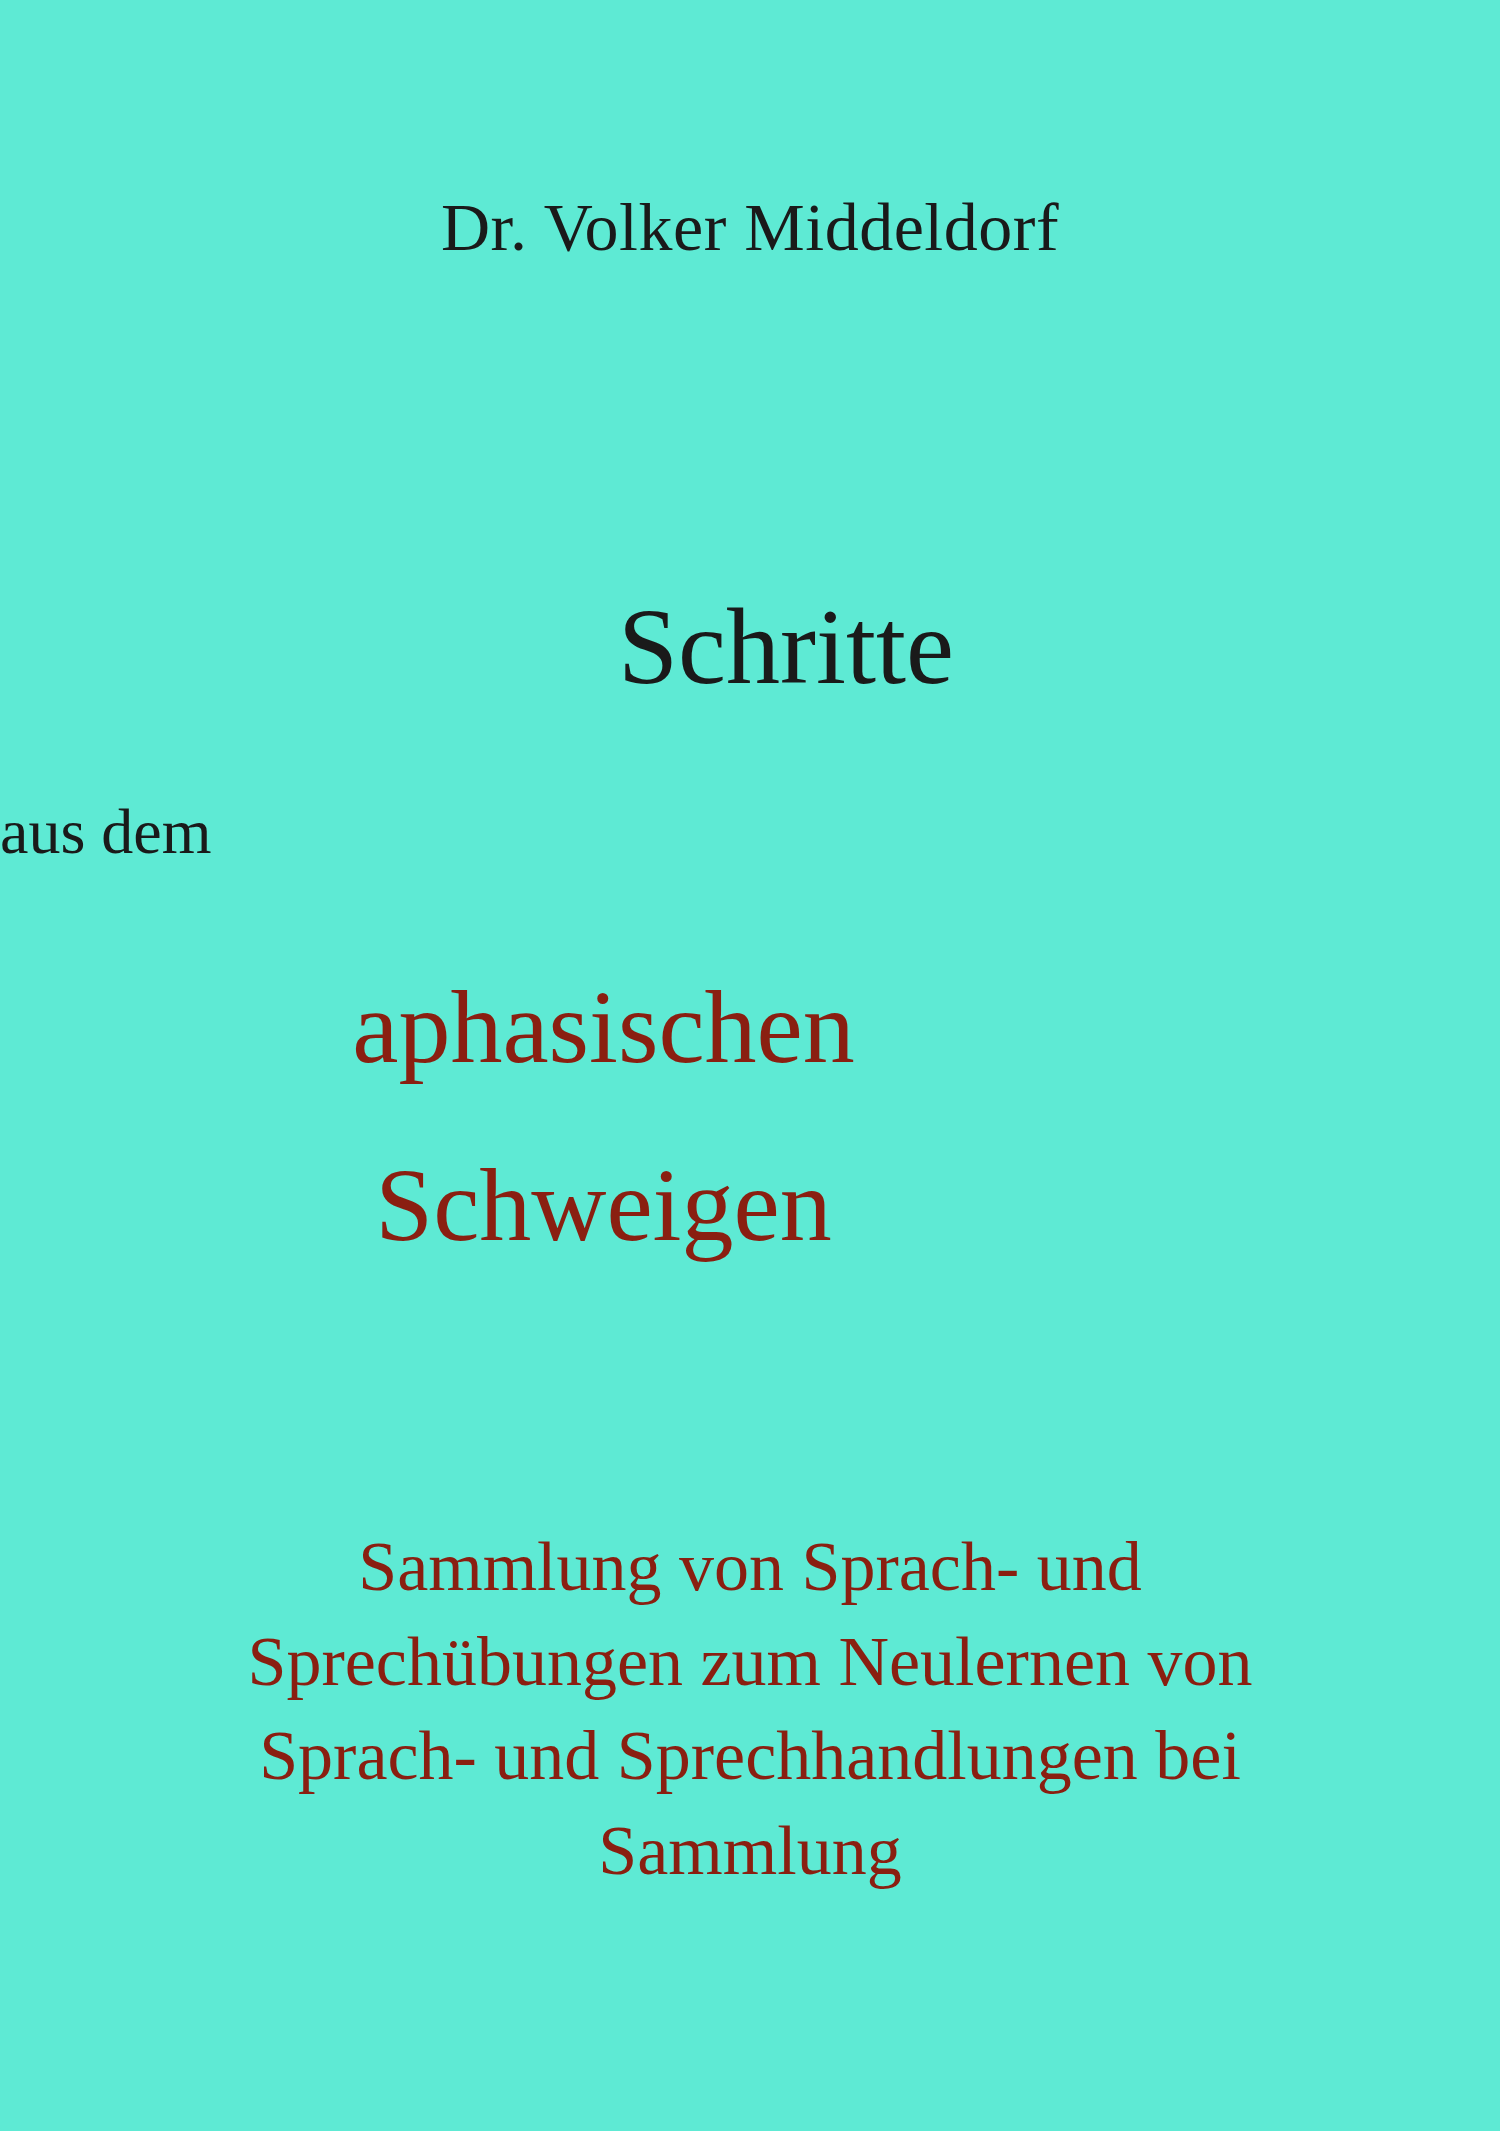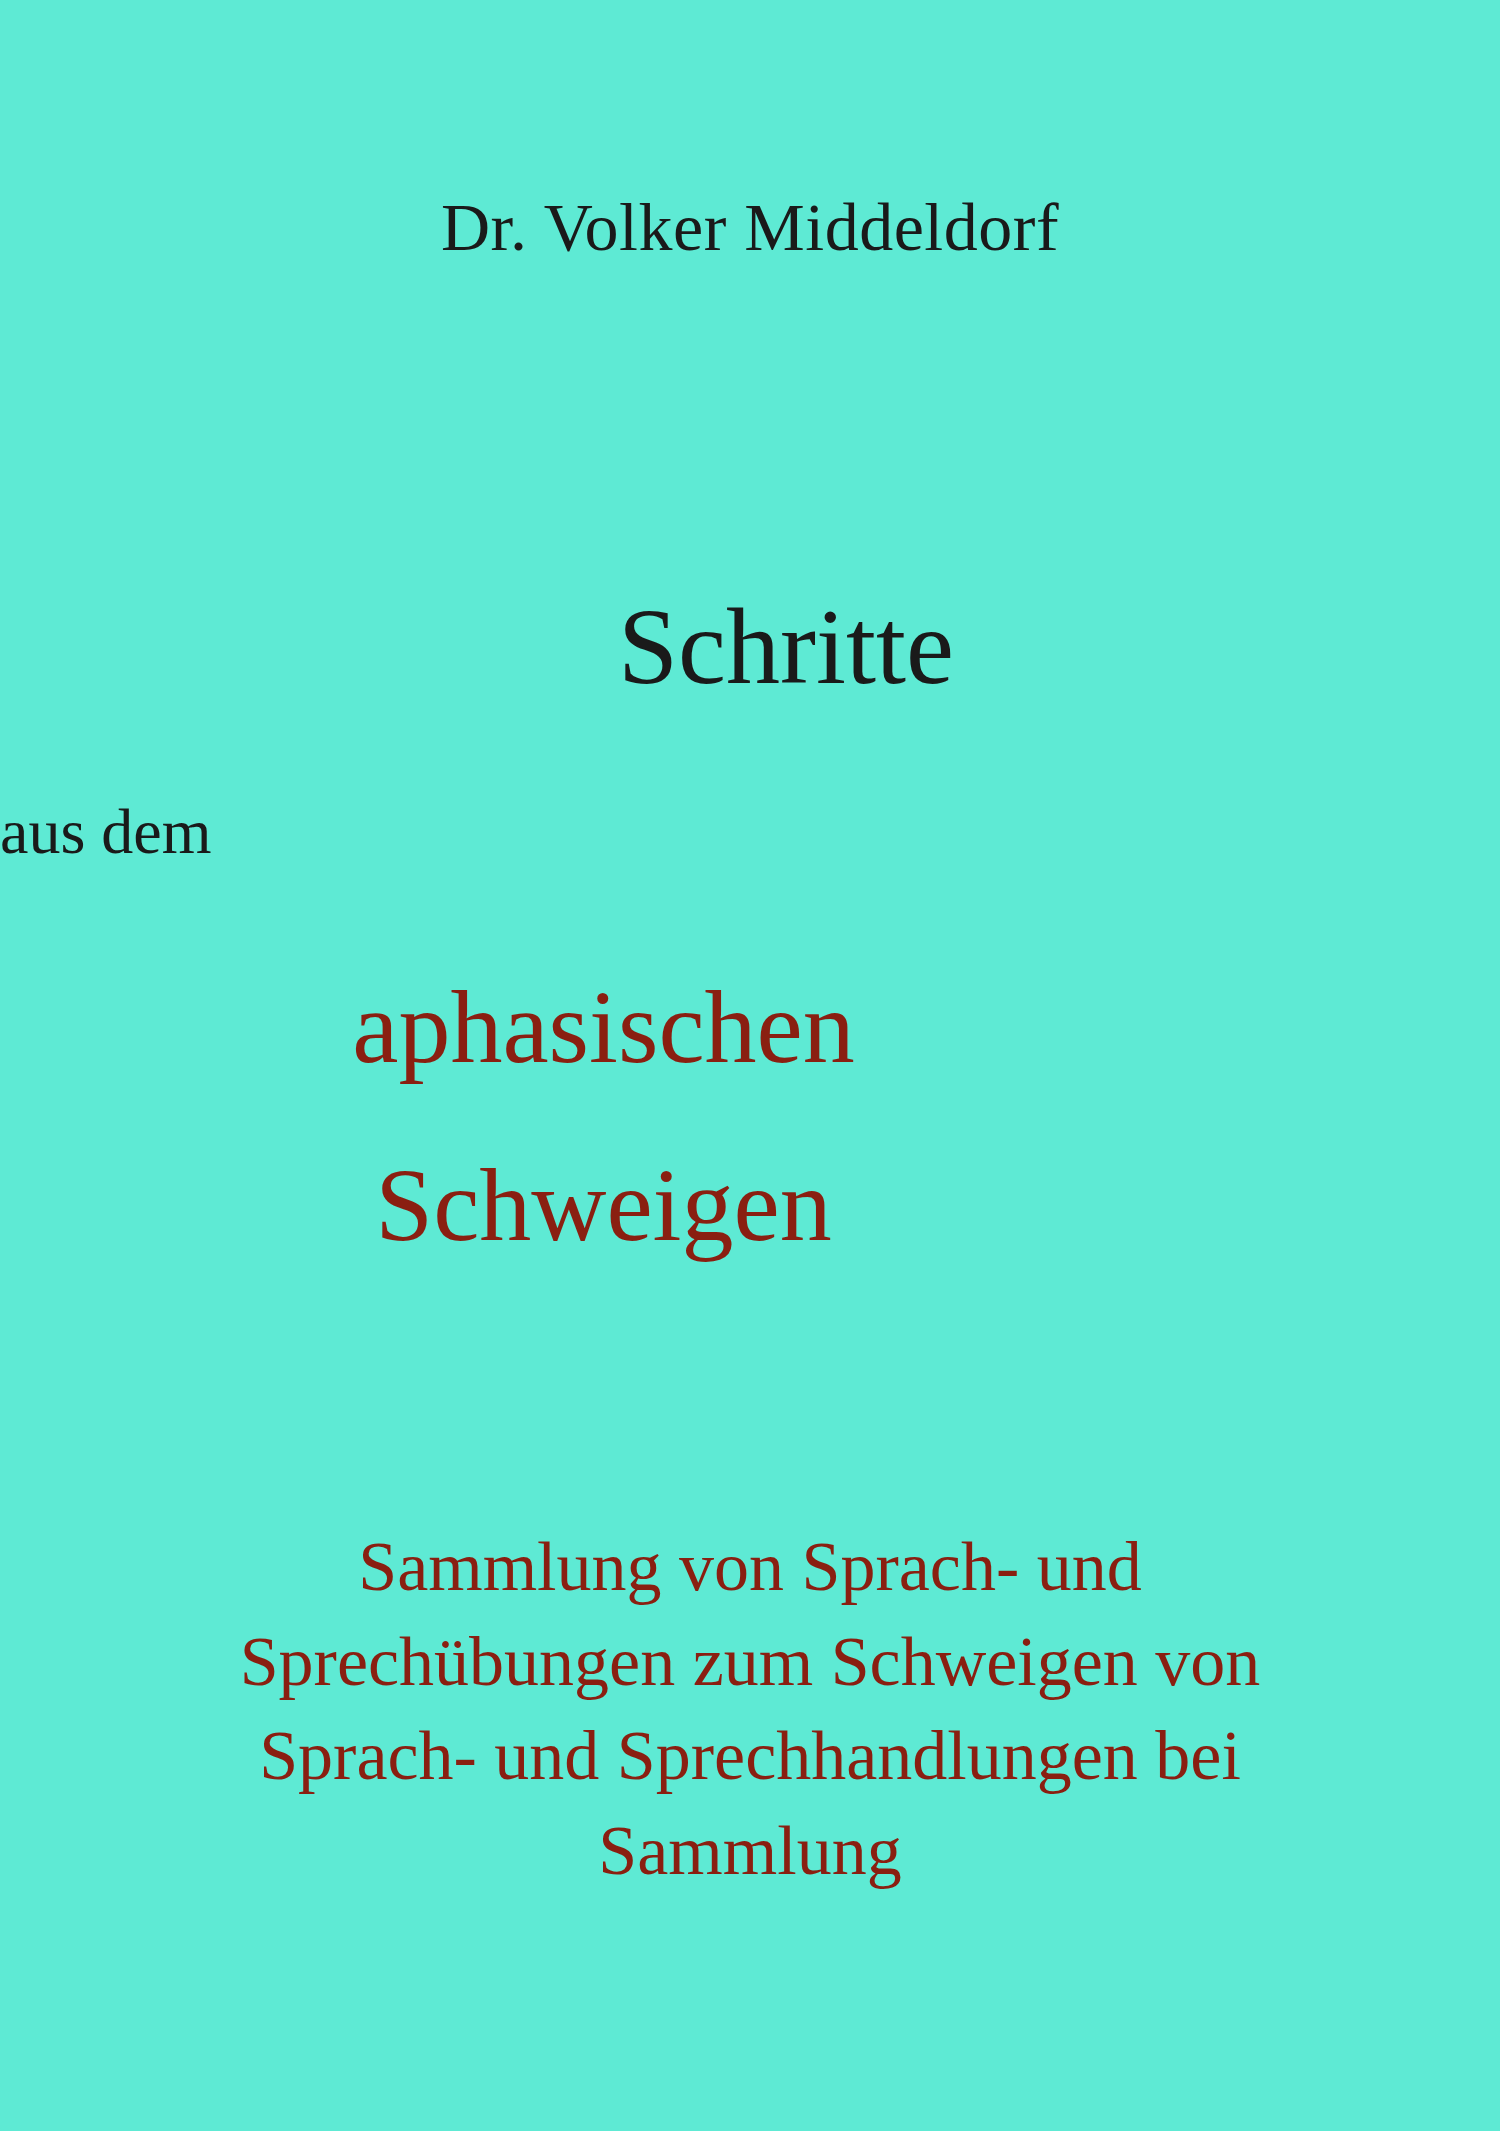--- a/index.html
+++ b/index.html
@@ -90,18 +90,18 @@
   <div class="title-main">Schritte</div>
 
   <div class="title-connector">aus dem</div>
 
   <div class="title-red line1">aphasischen</div>
 
   <div class="title-red line2">Schweigen</div>
 
   <div class="subtitle">
     <div>Sammlung von Sprach- und</div>
-    <div>Sprechübungen zum Schweigen von</div>
+    <div>Sprechübungen zum Neulernen von</div>
     <div>Sprach- und Sprechhandlungen bei</div>
     <div>Sammlung</div>
   </div>
 
 </div>
 
 </body></html>

